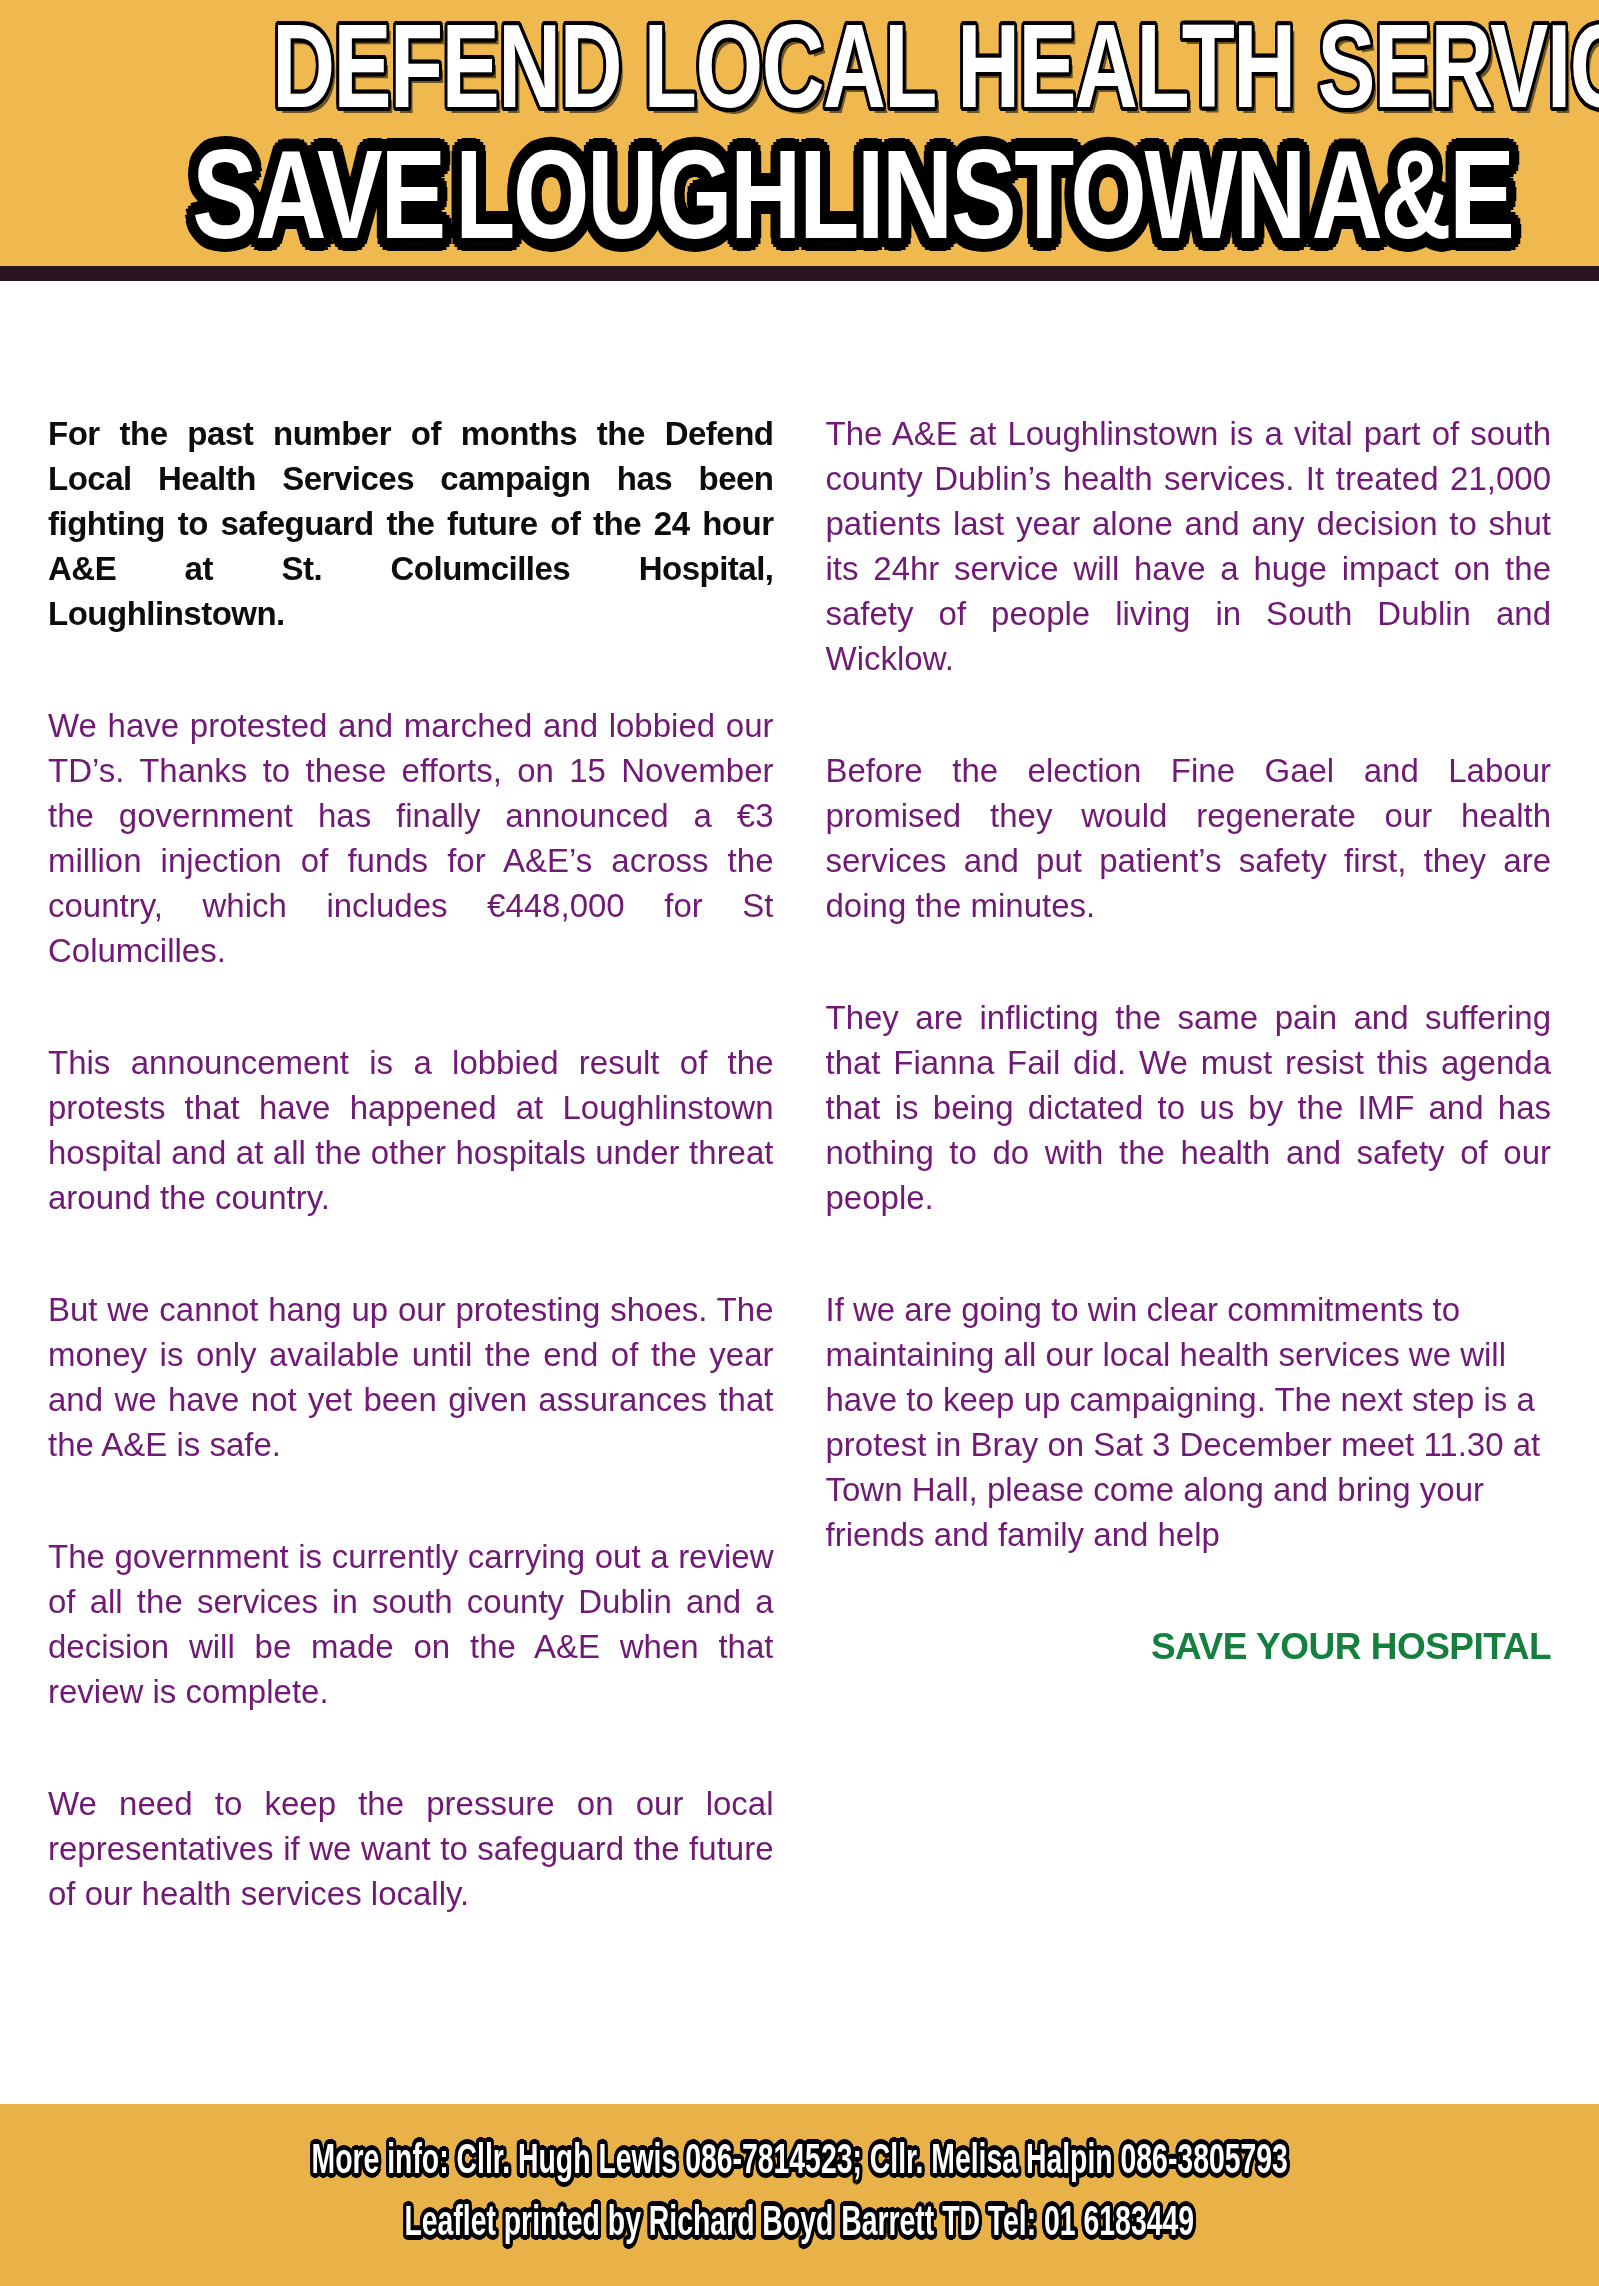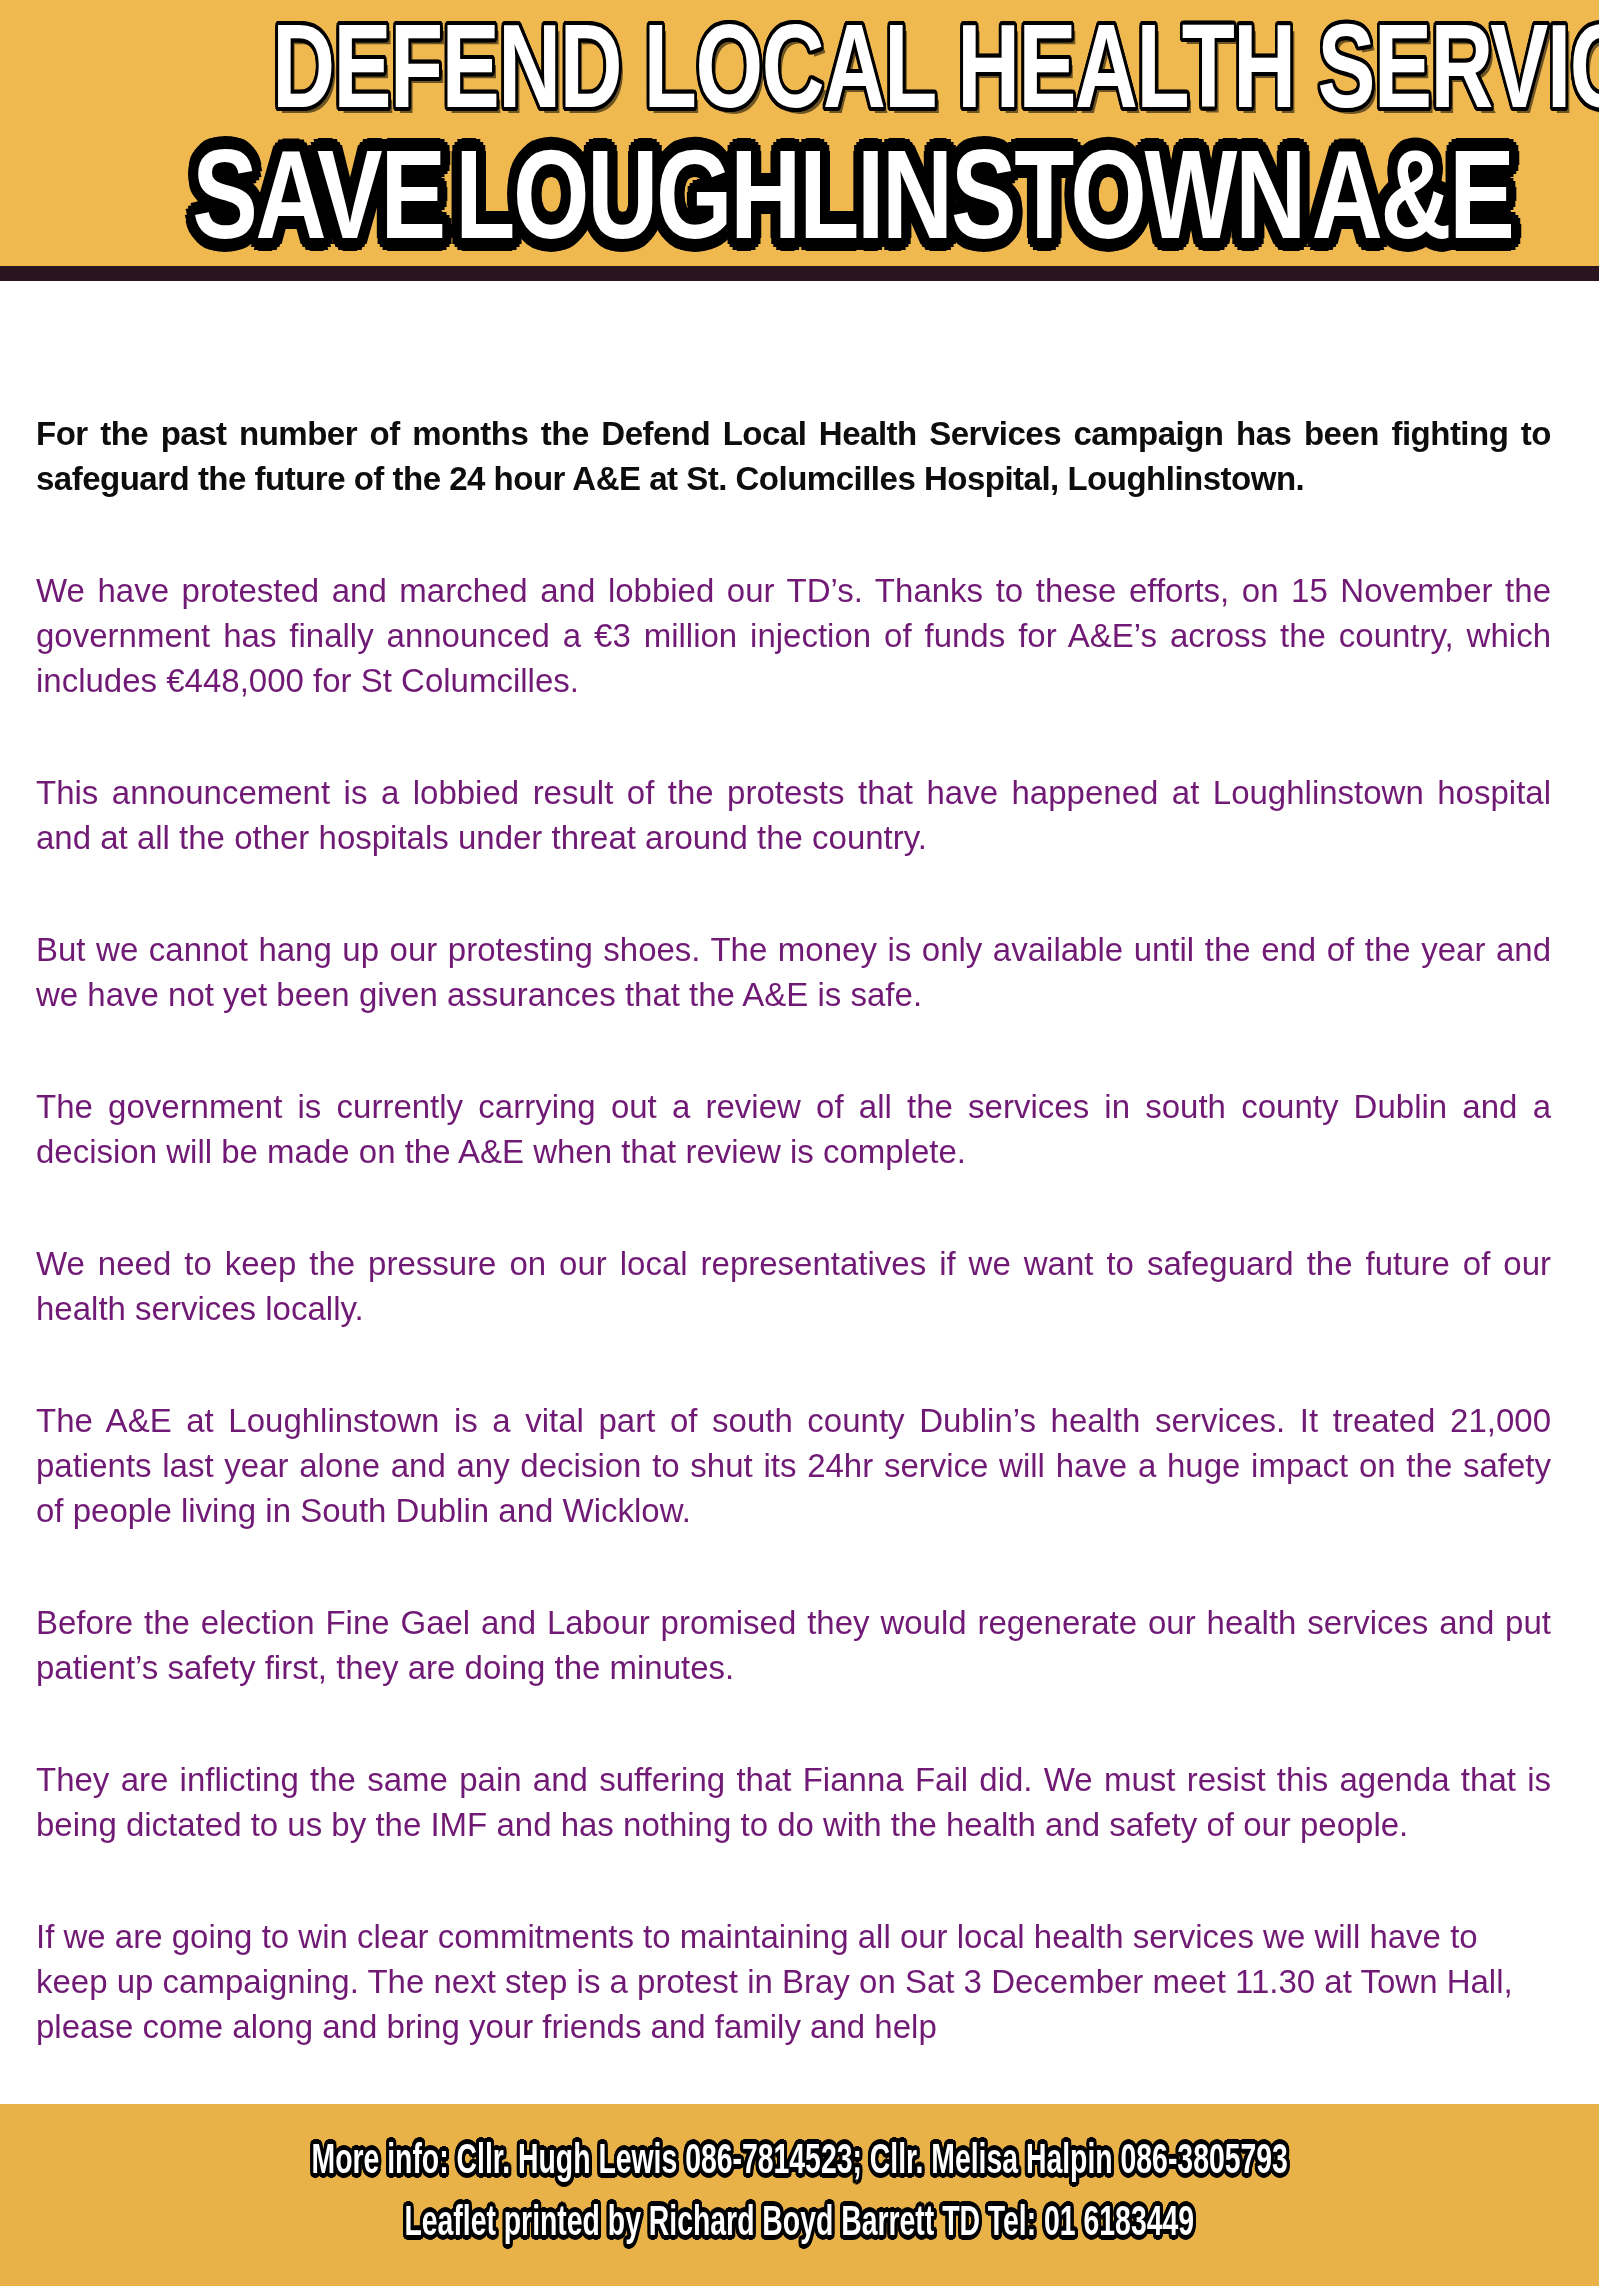--- a/index.html
+++ b/index.html
@@ -74,23 +74,23 @@
   
   .divider {
     width: 100%;
     height: 15px;
     background: #2a141f;
   }
 
   
   .body-area {
     display: flex;
-    padding: 130px 48px 0 36px;
+    gap: 52px;
+    padding: 130px 48px 0 48px;
     box-sizing: border-box;
-    flex-direction: column;
   }
   .col { flex: 1 1 0; min-width: 0; }
   .para {
     margin: 0 0 67px 0;
     font-size: 33px;
     line-height: 45px;
     color: #701a75;
     text-align: justify;
     text-justify: inter-word;
   }

